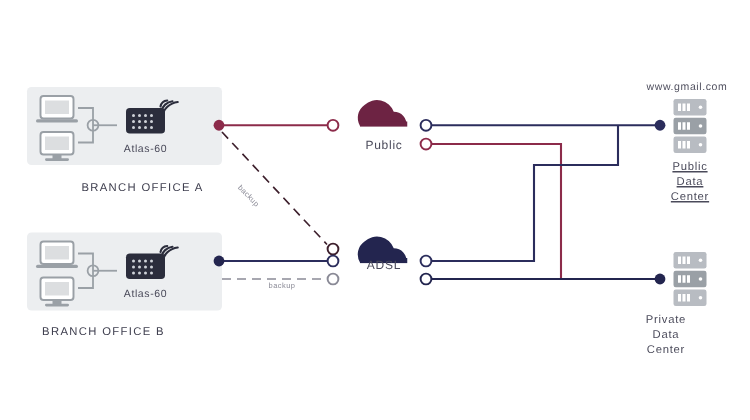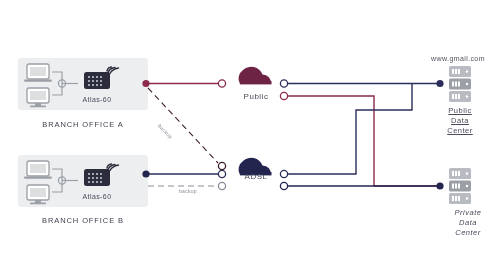--- a/index.html
+++ b/index.html
@@ -221,33 +221,33 @@
       <rect x="449" y="193" width="22" height="11" rx="1.5" fill="#b8bcc2"></rect>
       <rect x="452" y="196" width="2" height="5" fill="#ffffff"></rect>
       <rect x="455" y="196" width="2" height="5" fill="#ffffff"></rect>
       <rect x="458" y="196" width="2" height="5" fill="#ffffff"></rect>
       <circle cx="467" cy="198.5" r="1.2" fill="#ffffff"></circle>
     </g>
 
   </svg>
 
   <div class="label device" style="left:72px; top:95px; width:50px;">Atlas-60</div>
-  <div class="label site" style="left:18px; top:120px; width:130px;">BRANCH OFFICE A</div>
+  <div class="label site" style="left:30px; top:120px; width:130px;">BRANCH OFFICE A</div>
 
   <div class="label device" style="left:72px; top:192px; width:50px;">Atlas-60</div>
-  <div class="label site" style="left:18px; top:216px; width:130px;">BRANCH OFFICE B</div>
+  <div class="label site" style="left:4px; top:216px; width:130px;">BRANCH OFFICE B</div>
 
   <div class="label cloud" style="left:231px; top:92px; width:50px;">Public</div>
   <div class="label cloud" style="left:231px; top:172px; width:50px;">ADSL</div>
 
   <div class="label backup" style="left:155px; top:116px; width:36px; transform:rotate(46deg); transform-origin:left top;">backup</div>
   <div class="label backup" style="left:170px; top:188px; width:36px;">backup</div>
 
   <div class="label dc" style="left:435px; top:106px; width:50px;text-decoration:underline;">Public
 Data
 Center</div>
-  <div class="label dc" style="left:443px; top:208px; width:50px;font-style:italic;">Private
+  <div class="label dc" style="left:419px; top:208px; width:50px;">Private
 Data
 Center</div>
 
   <div class="label web" style="left:420px; top:54px; width:76px;">www.gmail.com</div>
 
 </div>
 
 </body></html>

